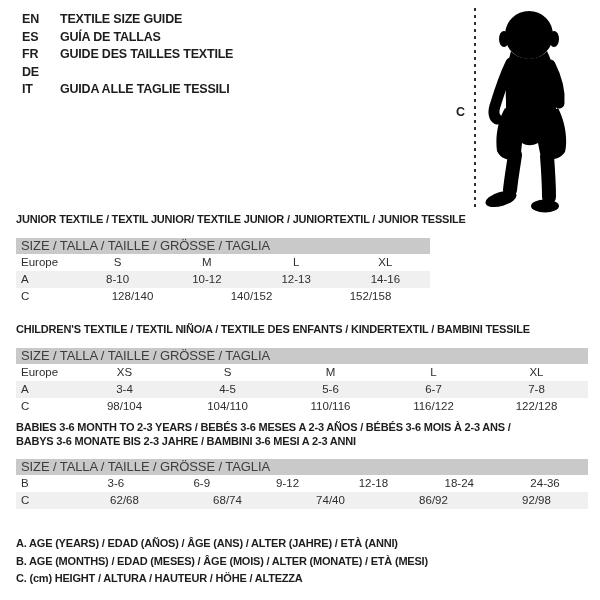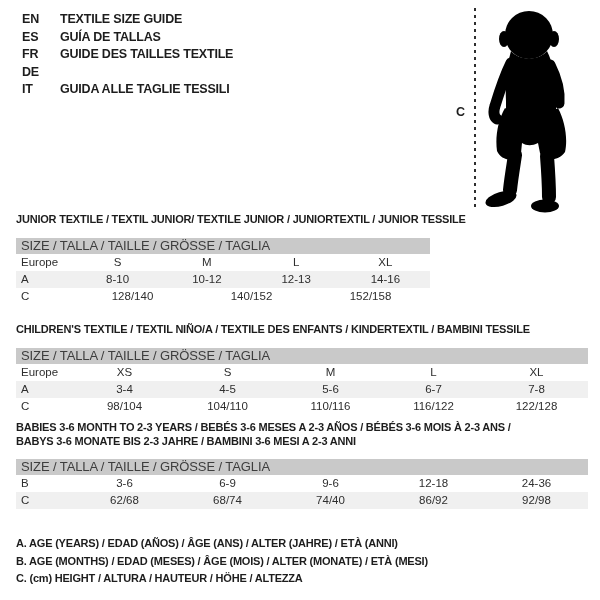--- a/index.html
+++ b/index.html
@@ -136,22 +136,23 @@
         </div>
       </div>
       <div class="table-block t2">
         <div class="table-title">BABIES 3-6 MONTH TO 2-3 YEARS / BEBÉS 3-6 MESES A 2-3 AÑOS / BÉBÉS 3-6 MOIS À 2-3 ANS /</div>
         <div class="table-title">BABYS 3-6 MONATE BIS 2-3 JAHRE / BAMBINI 3-6 MESI A 2-3 ANNI</div>
         <div class="size-bar">SIZE / TALLA / TAILLE / GRÖSSE / TAGLIA</div>
         <div class="t-row">
           <span class="t-label">B</span>
           <span class="t-cell">3-6</span>
           <span class="t-cell">6-9</span>
-          <span class="t-cell">9-6</span>
+          <span class="t-cell">9-12</span>
           <span class="t-cell">12-18</span>
+          <span class="t-cell">18-24</span>
           <span class="t-cell">24-36</span>
         </div>
         <div class="t-row shaded">
           <span class="t-label">C</span>
           <span class="t-cell">62/68</span>
           <span class="t-cell">68/74</span>
           <span class="t-cell">74/40</span>
           <span class="t-cell">86/92</span>
           <span class="t-cell">92/98</span>
         </div>

